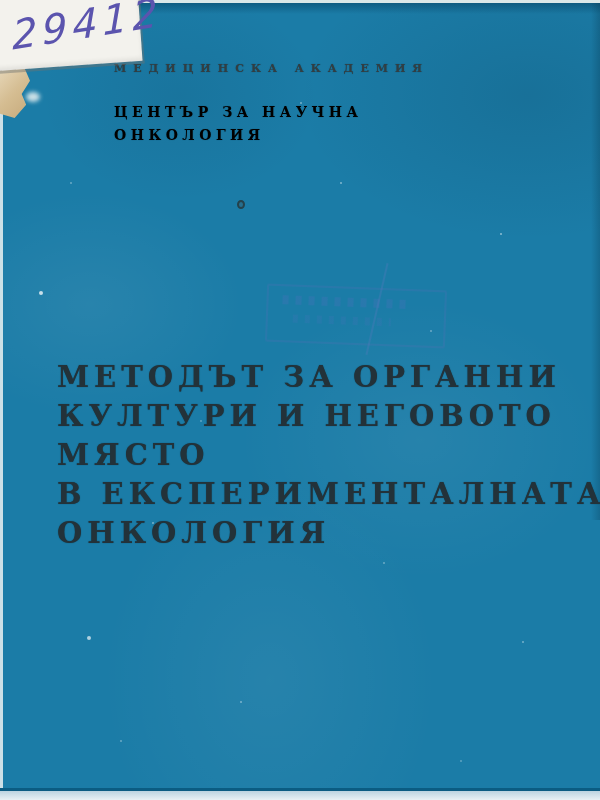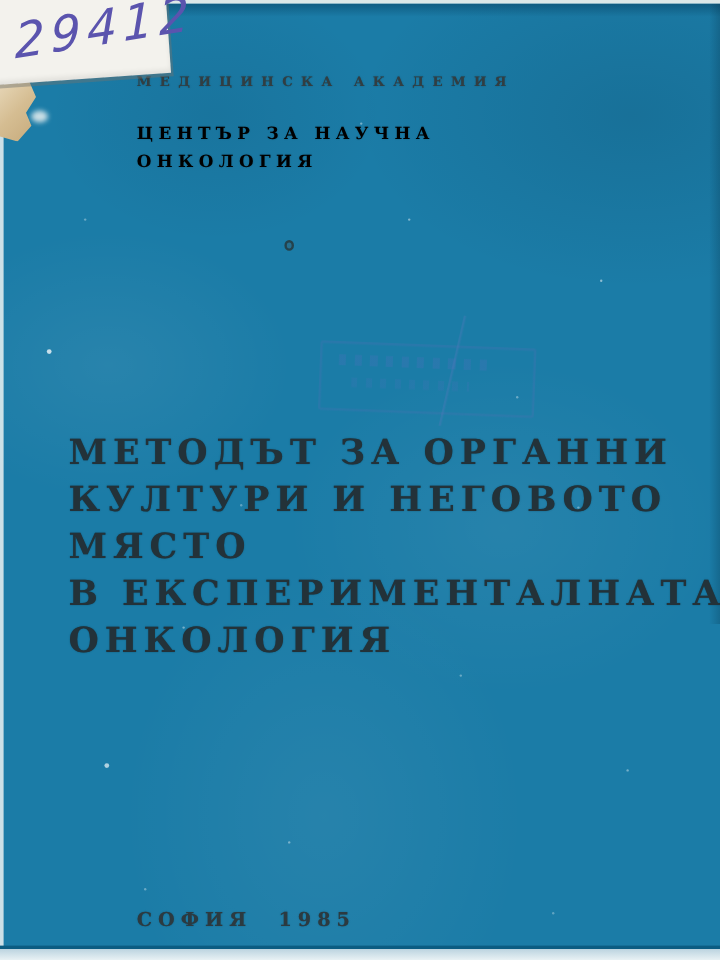--- a/index.html
+++ b/index.html
@@ -149,17 +149,14 @@
   <div class="stamp-scratch"></div>
 
   <div class="title-block">
     <div>МЕТОДЪТ ЗА ОРГАННИ</div>
     <div>КУЛТУРИ И НЕГОВОТО</div>
     <div>МЯСТО</div>
     <div>В ЕКСПЕРИМЕНТАЛНАТА</div>
     <div>ОНКОЛОГИЯ</div>
   </div>
 
-  <div class="imprint">
-    <span class="city">СОФИЯ</span><span>1985</span>
-  </div>
 
 </div>
 
 </body></html>

